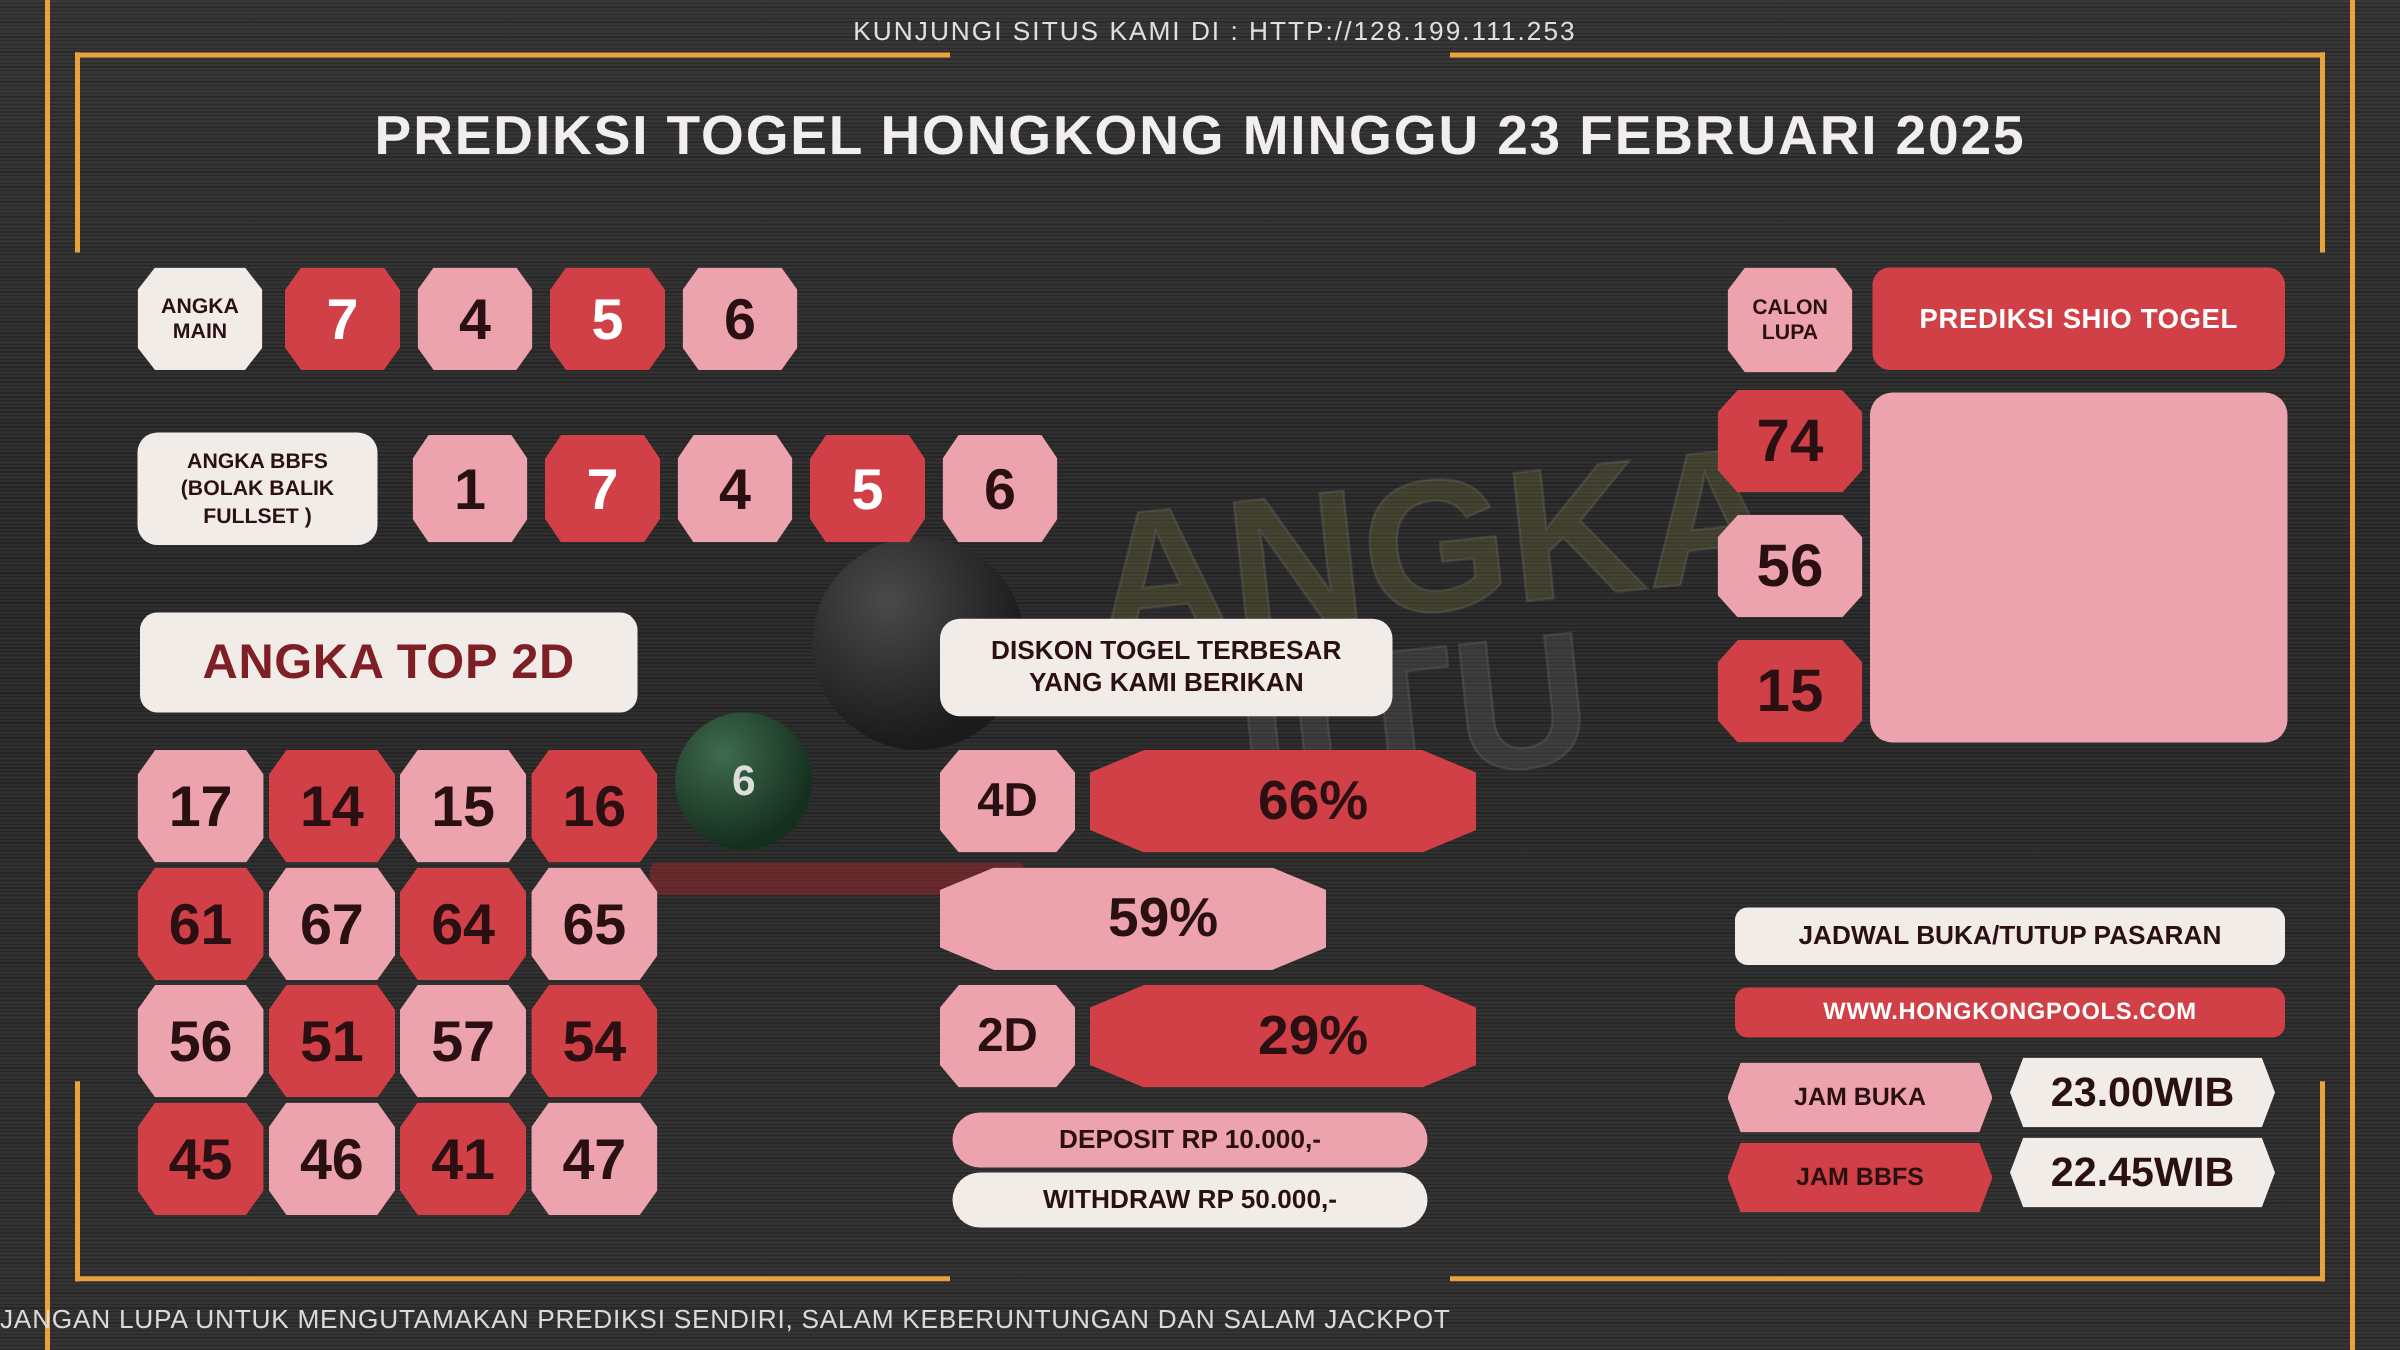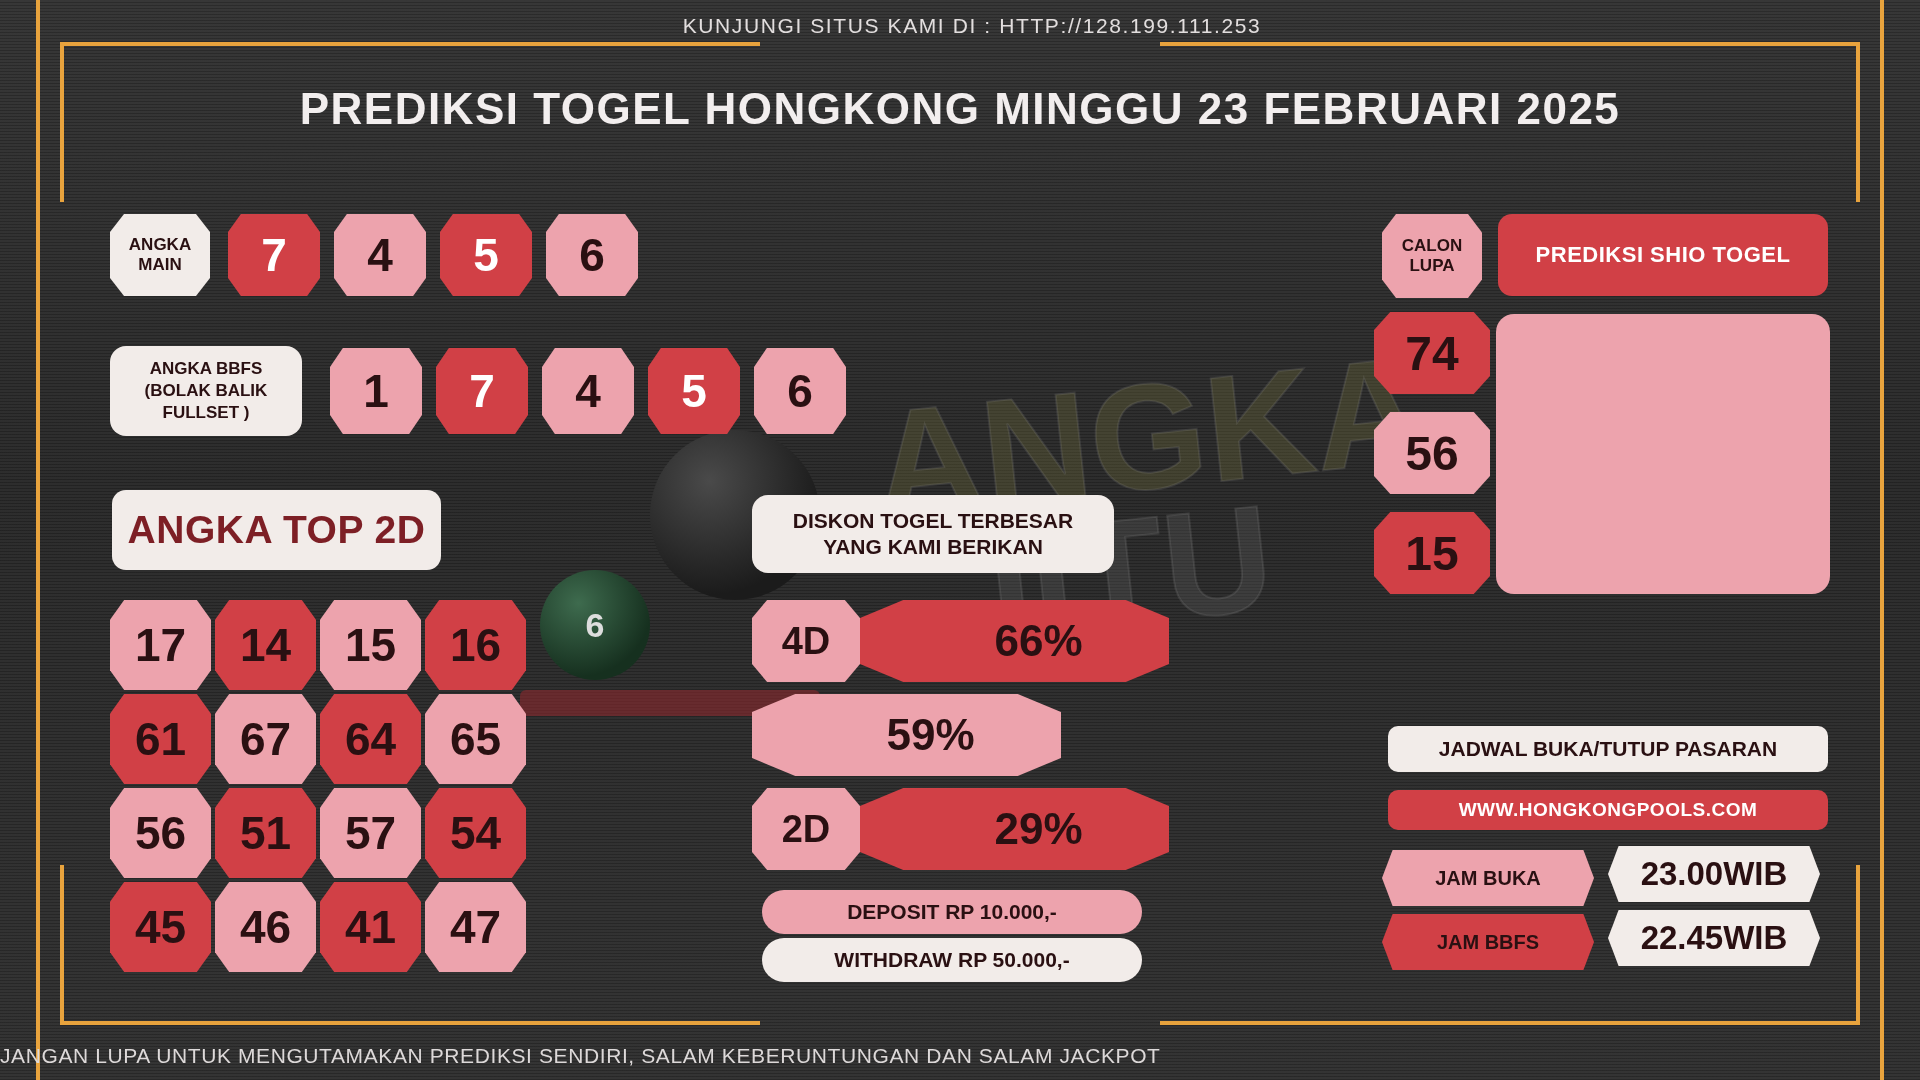--- a/index.html
+++ b/index.html
@@ -92,37 +92,37 @@
 
   .bbfs-label {
     position: absolute; left: 110px; top: 346px; width: 192px; height: 90px;
     font-size: 17px; color: #2a1012; text-align:center; line-height: 1.3;
     flex-direction: column; border-radius: 16px;
   }
   .bbfs-row { position: absolute; left: 330px; top: 348px; display:flex; gap: 14px; }
   .bbfs-cell { width: 92px; height: 86px; font-size: 46px; }
 
   .top2d-banner {
-    position: absolute; left: 112px; top: 490px; width: 329px; height: 80px;
+    position: absolute; left: 112px; top: 490px; width: 398px; height: 80px;
     border-radius: 14px; font-size: 39px; color: #7d1f25; letter-spacing: 0.5px;
   }
   .grid2d {
     position: absolute; left: 110px; top: 600px;
     display: grid; grid-template-columns: repeat(4, 101px);
     grid-auto-rows: 90px; gap: 4px;
   }
   .grid2d .cell { width: 101px; height: 90px; font-size: 46px; }
 
   
   .diskon-banner {
     position: absolute; left: 752px; top: 495px; width: 362px; height: 78px;
     border-radius: 16px; flex-direction: column; font-size: 21px; color:#2a1012;
     text-align:center; line-height:1.25;
   }
-  .disc-row { position: absolute; display: flex; align-items:center; }
+  .disc-row { position: absolute; display: flex; align-items:center; gap: 12px; }
   .disc-tag { width: 108px; height: 82px; font-size: 38px; }
   .disc-val { width: 309px; height: 82px; font-size: 44px; padding-left: 48px; }
   .dr1 { left: 752px; top: 600px; }
   .dr2 { left: 752px; top: 694px; }
   .dr3 { left: 752px; top: 788px; }
   .deposit-pill {
     position:absolute; left: 762px; top: 890px; width: 380px; height: 44px;
     font-size: 21px; color: #2a1012; border-radius: 24px;
   }
   .withdraw-pill {

